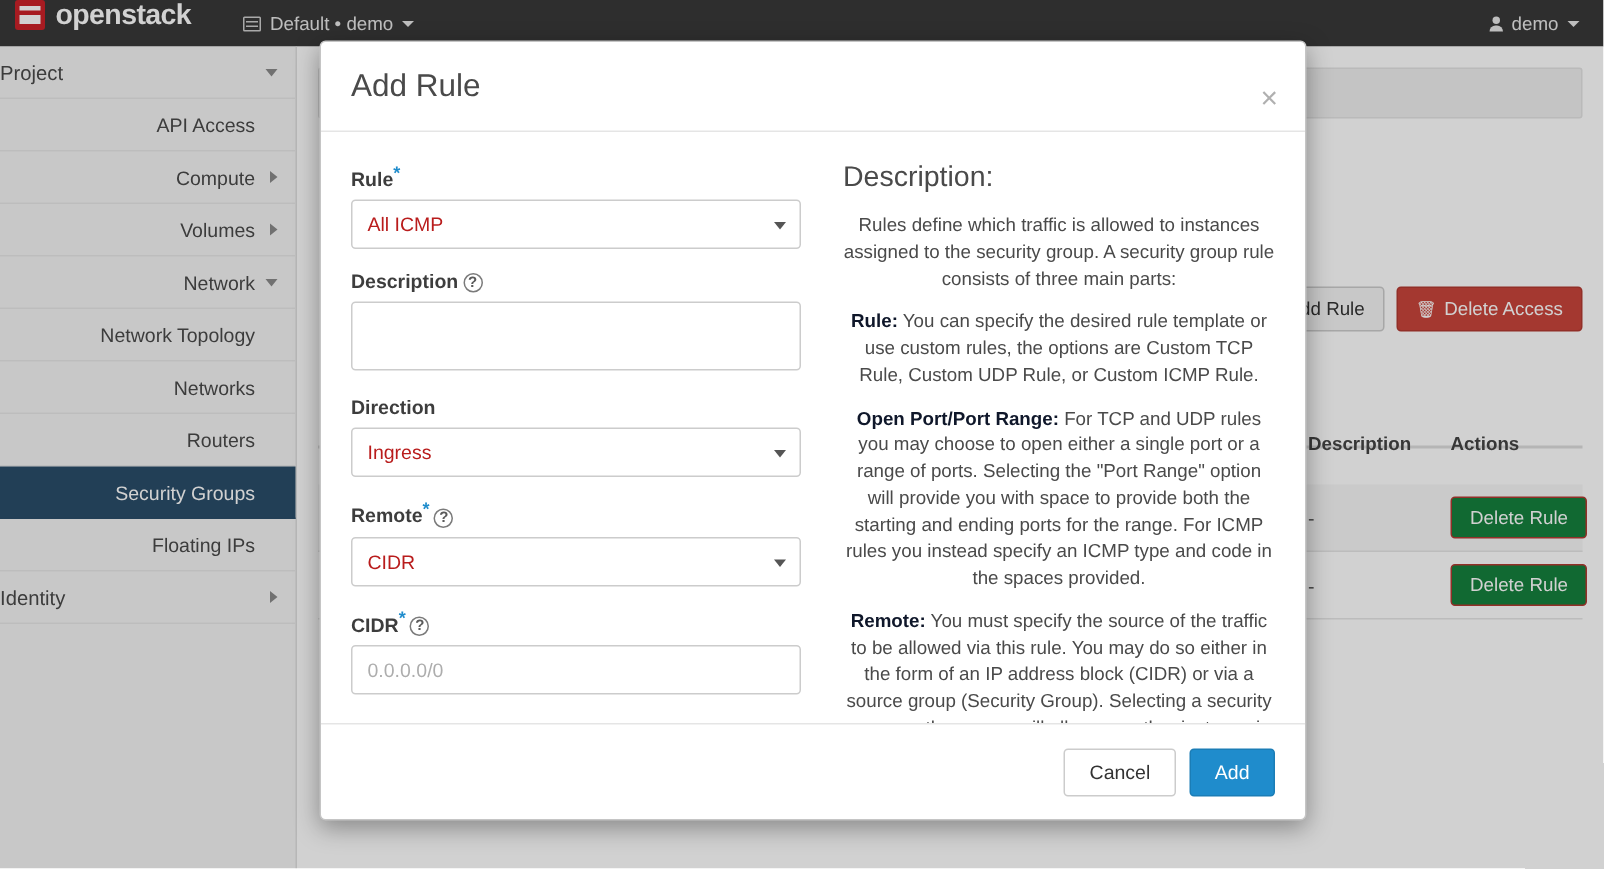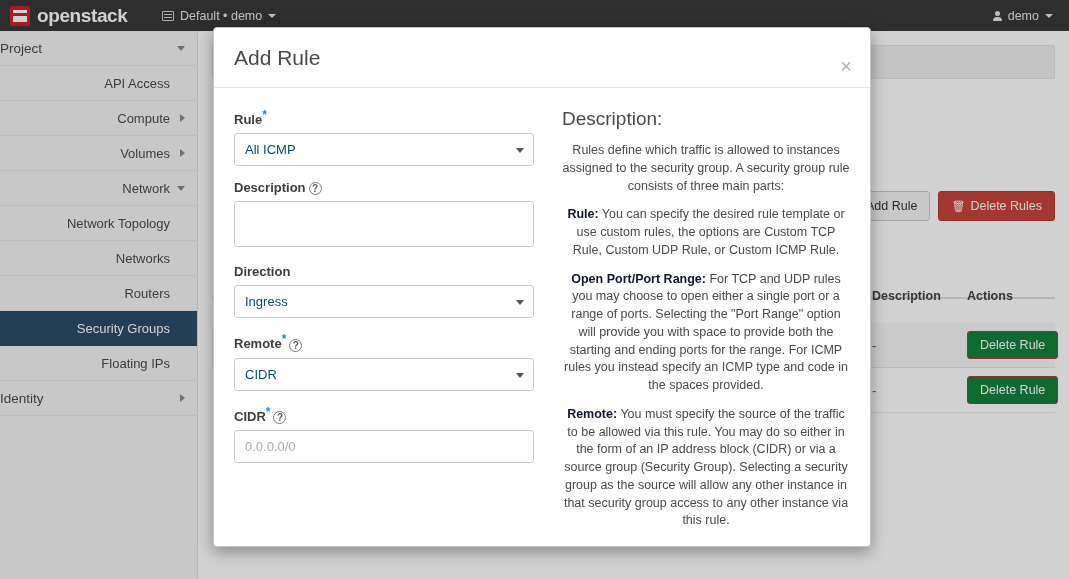--- a/index.html
+++ b/index.html
@@ -14,21 +14,21 @@
   }
   #app { position: relative; width: 1069px; height: 579px; overflow: hidden; }
 
   
   .topbar {
     position: absolute; top: 0; left: 0; width: 1069px; height: 31px;
     background: #393939; color: #ffffff;
     display: flex; align-items: center;
   }
   .brand {
-    display: flex; align-items: center; gap: 7px;
+    display: flex; align-items: flex-start; gap: 7px;
     padding-left: 10px; width: 150px; height: 31px;
   }
   .brand-logo {
     width: 20px; height: 20px; background: #cc2229; border-radius: 2px;
     position: relative;
   }
   .brand-logo:before {
     content: ""; position: absolute; left: 3px; top: 4px;
     width: 14px; height: 3px; background: #fff;
   }
@@ -186,21 +186,21 @@
   .req { color: #1f8ccc; font-size: 12px; vertical-align: super; }
   .help-icon {
     display: inline-block; width: 13px; height: 13px; border-radius: 50%;
     border: 1px solid #7a7a7a; color: #5a5a5a; font-size: 10px;
     line-height: 11px; text-align: center; font-weight: bold;
     vertical-align: middle; margin-left: 3px;
   }
   .select-wrap { position: relative; }
   .sel {
     width: 300px; height: 33px; border: 1px solid #cccccc; border-radius: 3px;
-    background: #ffffff; font-size: 13px; color: #0c4a6e;
+    background: #ffffff; font-size: 13px; color: #b91c1c;
     padding: 0 26px 0 10px; display: flex; align-items: center;
     cursor: pointer;
   }
   .sel-caret {
     position: absolute; right: 10px; top: 15px;
     width: 0; height: 0;
     border-left: 4px solid transparent; border-right: 4px solid transparent;
     border-top: 5px solid #555;
   }
   .txtarea {
@@ -295,21 +295,21 @@
       <div class="panel-strip2"></div>
     </div>
 
     <div class="action-row">
       <button class="btn btn-default">
         <span>✚</span>
         <span>Add Rule</span>
       </button>
       <button class="btn btn-danger">
         <span class="trash-icon">🗑</span>
-        <span>Delete Rules</span>
+        <span>Delete Access</span>
       </button>
     </div>
 
     <div class="table-head">
       <span class="th-desc">Description</span>
       <span class="th-actions">Actions</span>
     </div>
 
     <div class="table-row row1">
       <span class="cell-dash">-</span>
@@ -392,16 +392,20 @@
         <p class="desc-p">
           <b>Open Port/Port Range:</b><span> For TCP and UDP rules you may choose to open either a single port or a range of ports. Selecting the "Port Range" option will provide you with space to provide both the starting and ending ports for the range. For ICMP rules you instead specify an ICMP type and code in the spaces provided.</span>
         </p>
         <p class="desc-p">
           <b>Remote:</b><span> You must specify the source of the traffic to be allowed via this rule. You may do so either in the form of an IP address block (CIDR) or via a source group (Security Group). Selecting a security group as the source will allow any other instance in that security group access to any other instance via this rule.</span>
         </p>
       </div>
 
     </div>
 
+    <div class="modal-footer">
+      <button class="btn btn-cancel">Cancel</button>
+      <button class="btn btn-primary">Add</button>
+    </div>
 
   </div>
 
 </div>
 
 </body></html>

